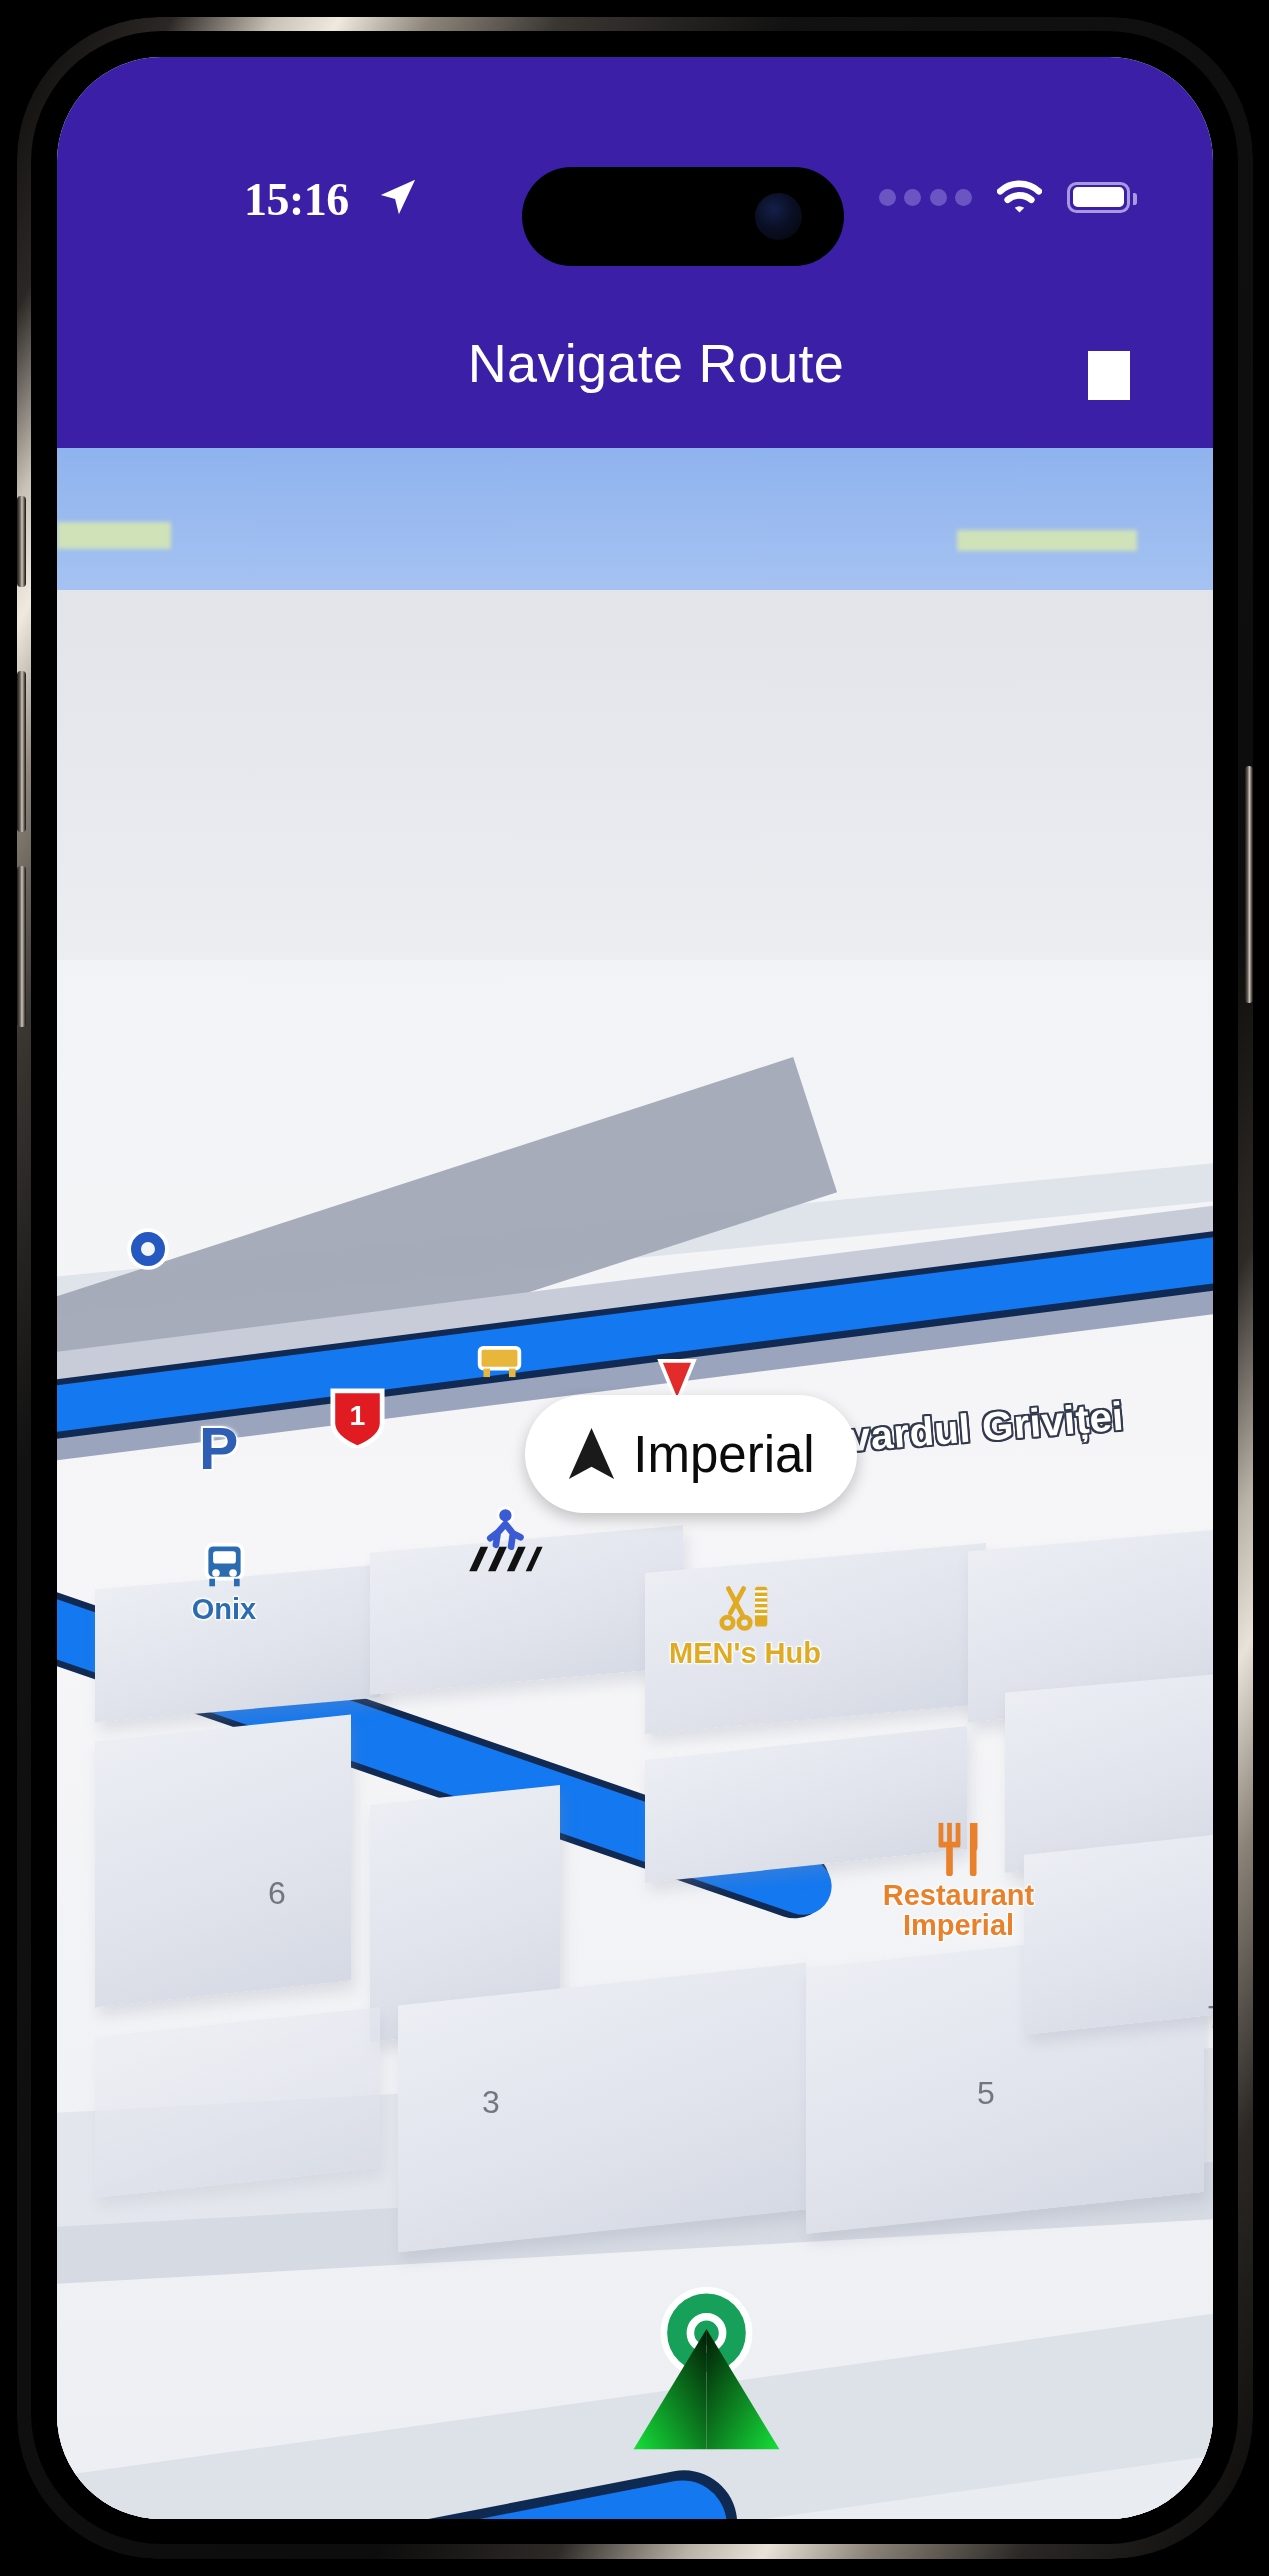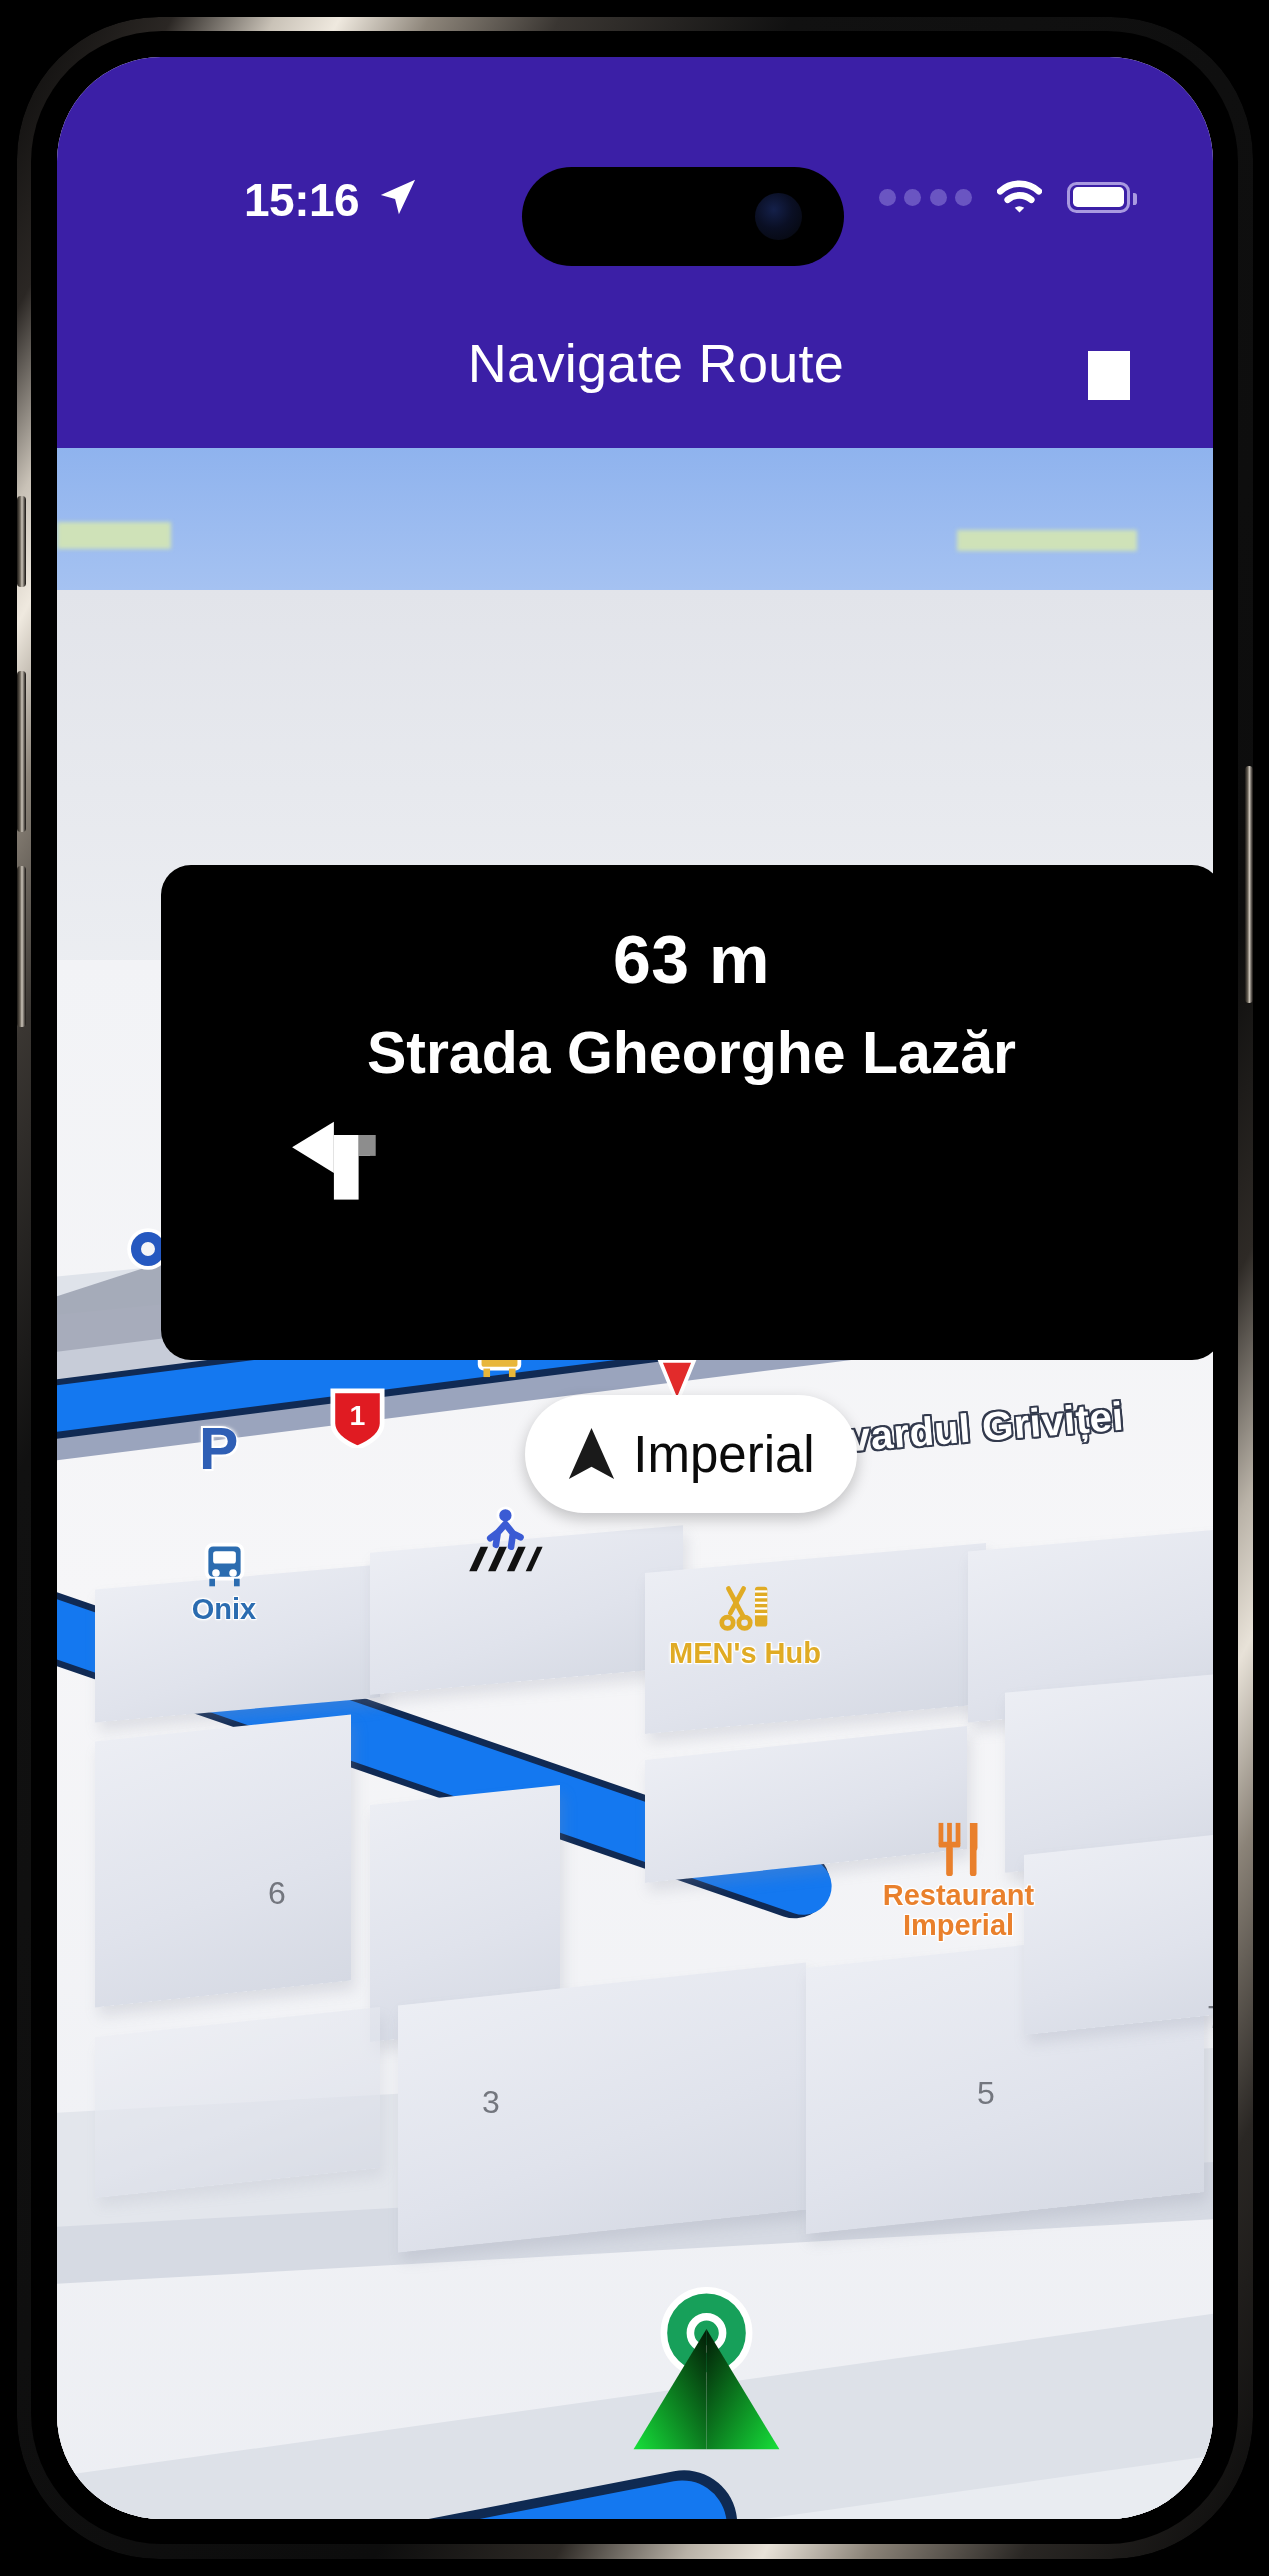--- a/index.html
+++ b/index.html
@@ -47,20 +47,21 @@
   #btn-power   { right:0px; top:749px; width:8.5px; height:237px; }
 
   
   #appbar {
     position:absolute; left:0; top:0; width:100%; height:391px;
     background:#3b1fa6;
   }
   #statusbar {
     position:absolute; left:0; top:0; width:100%; height:190px;
     color:#fff;
+    font-family:Liberation Serif, serif;
   }
   #status-time {
     position:absolute; left:187px; top:116px;
     font-size:46px; font-weight:600; letter-spacing:-0.5px;
     color:#fff;
   }
   #loc-arrow {
     position:absolute; left:320px; top:120px; width:40px; height:40px;
   }
   #dynamic-island {
@@ -432,32 +433,20 @@
             <stop offset="0" stop-color="#16e03a"></stop>
               <stop offset="1" stop-color="#021c06"></stop>
           </linearGradient>
           <linearGradient id="gr" x1="1" y1="1" x2="0" y2="0">
             <stop offset="0" stop-color="#16e03a"></stop>
               <stop offset="1" stop-color="#021c06"></stop>
           </linearGradient>
         </defs>
       </svg>
 
-      <div id="nav-panel">
-        <div id="nav-dist">63 m</div>
-        <div id="nav-street">Strada Gheorghe Lazăr</div>
-        <svg id="turn-svg" viewBox="0 0 140 120">
-          <g fill="#fff">
-            <rect x="62" y="40" width="26" height="68"></rect>
-            <path d="M62 40 H100 V62 H88 V40z"></path>
-            <path d="M62 26 L18 53 L62 80z"></path>
-          </g>
-          <rect x="88" y="40" width="18" height="22" fill="#8d8d8d"></rect>
-        </svg>
-      </div>
 
       <div id="recenter-btn">
         <svg id="recenter-icon" viewBox="0 0 52 60">
           <path d="M26 2 L50 56 L26 43 L2 56z" fill="#1a1a1a"></path>
         </svg>
         <span id="recenter-label">Imperial</span>
       </div>
 
     </div>
 

